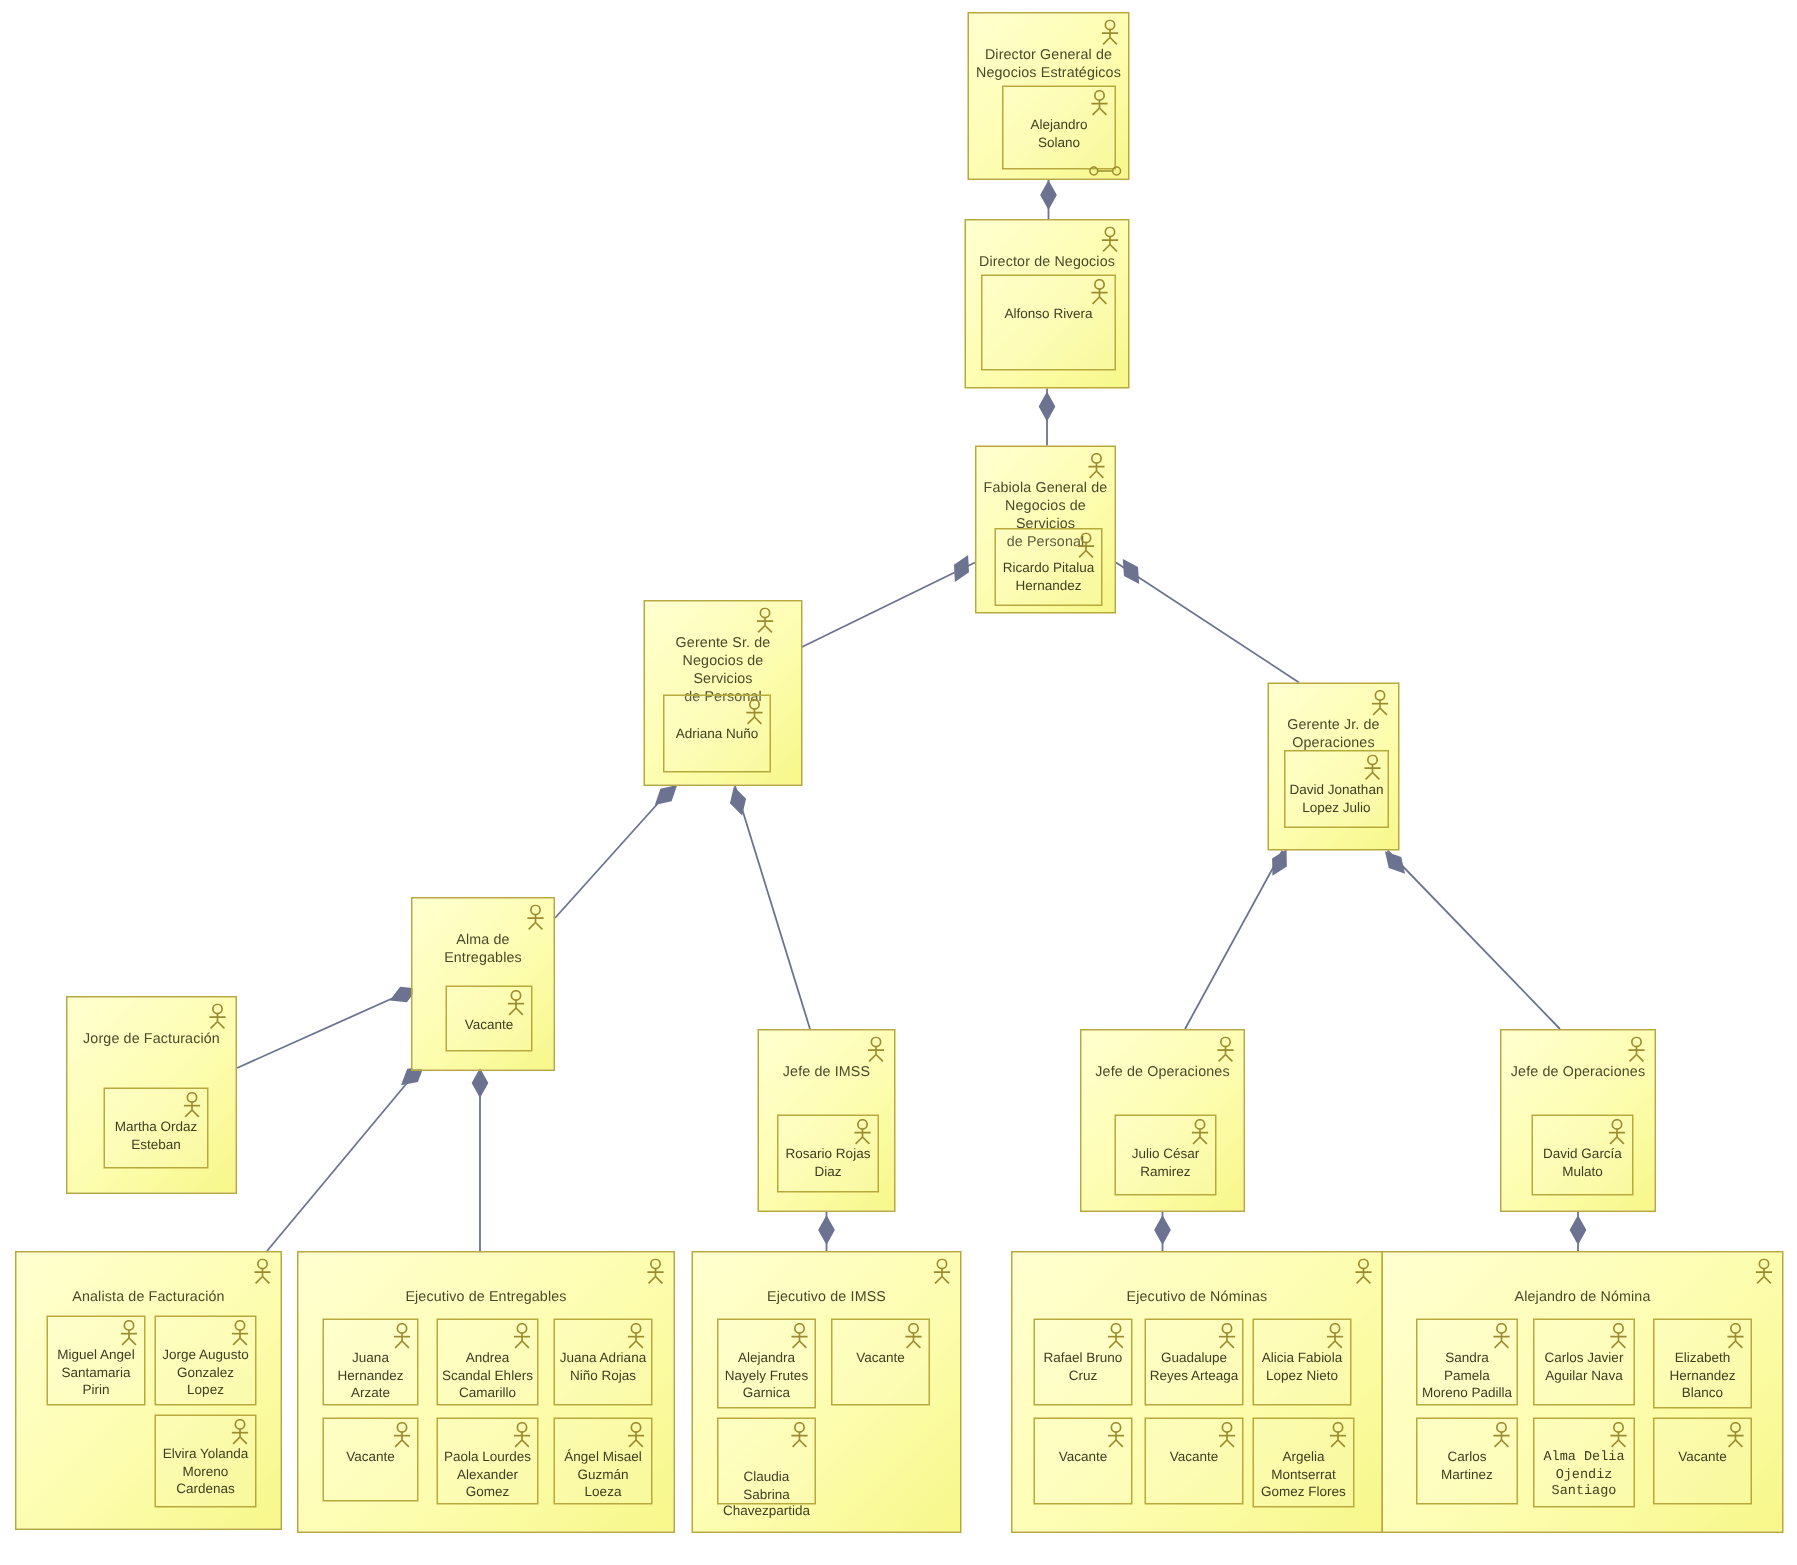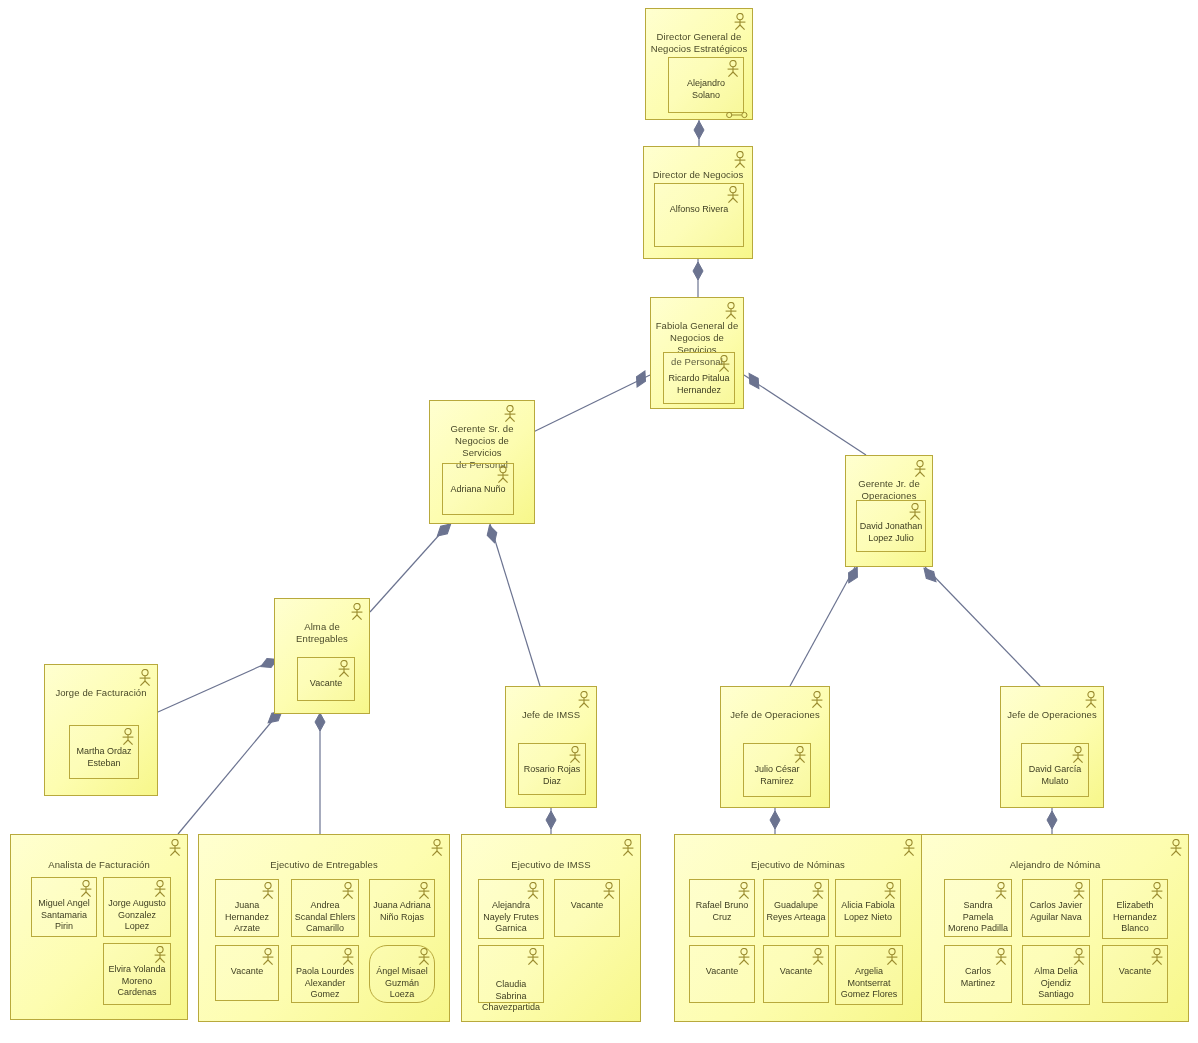--- a/index.html
+++ b/index.html
@@ -576,21 +576,21 @@
               <line x1="8" y1="12" x2="3.4" y2="16.6" stroke="#9a8b2e" stroke-width="1.1"></line>
               <line x1="8" y1="12" x2="12.6" y2="16.6" stroke="#9a8b2e" stroke-width="1.1"></line>
             </svg>
           </div>
           <div class="inner-label" style="top: 20px;">
             <div>Paola Lourdes</div>
             <div>Alexander</div>
             <div>Gomez</div>
           </div>
         </div>
-        <div class="inner" style="left: 170px; top: 110px; width: 66px; height: 58px; border-radius: 18px;">
+        <div class="inner" style="left: 170px; top: 110px; width: 66px; height: 58px;">
           <div class="actor" style="left: 46px; top: 2px;">
             <svg width="16" height="18" viewBox="0 0 16 18">
               <circle cx="8" cy="3.6" r="3.1" fill="none" stroke="#9a8b2e" stroke-width="1.1"></circle>
               <line x1="8" y1="6.9" x2="8" y2="12" stroke="#9a8b2e" stroke-width="1.1"></line>
               <line x1="2.6" y1="9.1" x2="13.4" y2="9.1" stroke="#9a8b2e" stroke-width="1.1"></line>
               <line x1="8" y1="12" x2="3.4" y2="16.6" stroke="#9a8b2e" stroke-width="1.1"></line>
               <line x1="8" y1="12" x2="12.6" y2="16.6" stroke="#9a8b2e" stroke-width="1.1"></line>
             </svg>
           </div>
           <div class="inner-label" style="top: 20px;">
@@ -822,21 +822,21 @@
               <line x1="2.6" y1="9.1" x2="13.4" y2="9.1" stroke="#9a8b2e" stroke-width="1.1"></line>
               <line x1="8" y1="12" x2="3.4" y2="16.6" stroke="#9a8b2e" stroke-width="1.1"></line>
               <line x1="8" y1="12" x2="12.6" y2="16.6" stroke="#9a8b2e" stroke-width="1.1"></line>
             </svg>
           </div>
           <div class="inner-label" style="top: 20px;">
             <div>Carlos</div>
             <div>Martinez</div>
           </div>
         </div>
-        <div class="inner" style="left: 100px; top: 110px; width: 68px; height: 60px;">
+        <div class="inner" style="left: 100px; top: 110px; width: 68px; height: 60px; font-family: Liberation Mono, monospace;">
           <div class="actor" style="left: 48px; top: 2px;">
             <svg width="16" height="18" viewBox="0 0 16 18">
               <circle cx="8" cy="3.6" r="3.1" fill="none" stroke="#9a8b2e" stroke-width="1.1"></circle>
               <line x1="8" y1="6.9" x2="8" y2="12" stroke="#9a8b2e" stroke-width="1.1"></line>
               <line x1="2.6" y1="9.1" x2="13.4" y2="9.1" stroke="#9a8b2e" stroke-width="1.1"></line>
               <line x1="8" y1="12" x2="3.4" y2="16.6" stroke="#9a8b2e" stroke-width="1.1"></line>
               <line x1="8" y1="12" x2="12.6" y2="16.6" stroke="#9a8b2e" stroke-width="1.1"></line>
             </svg>
           </div>
           <div class="inner-label" style="top: 20px;">

